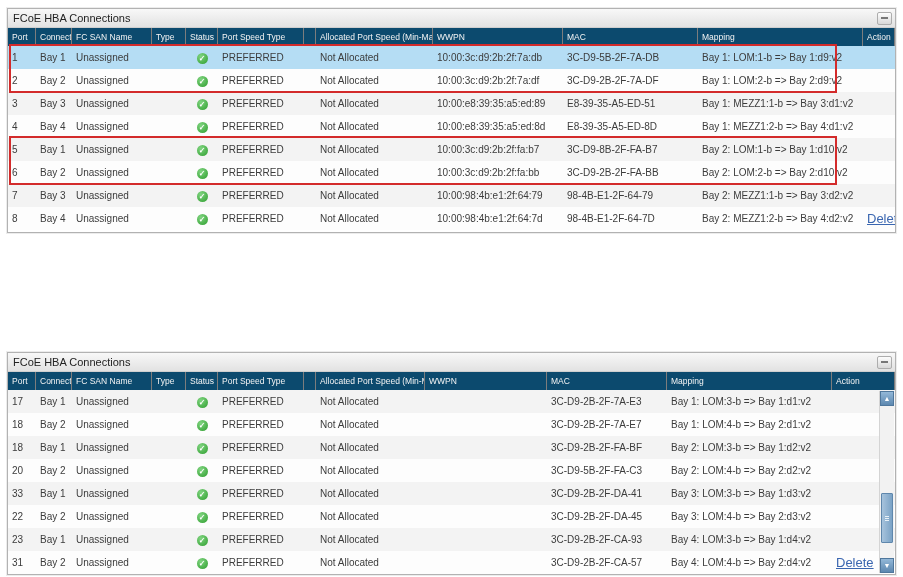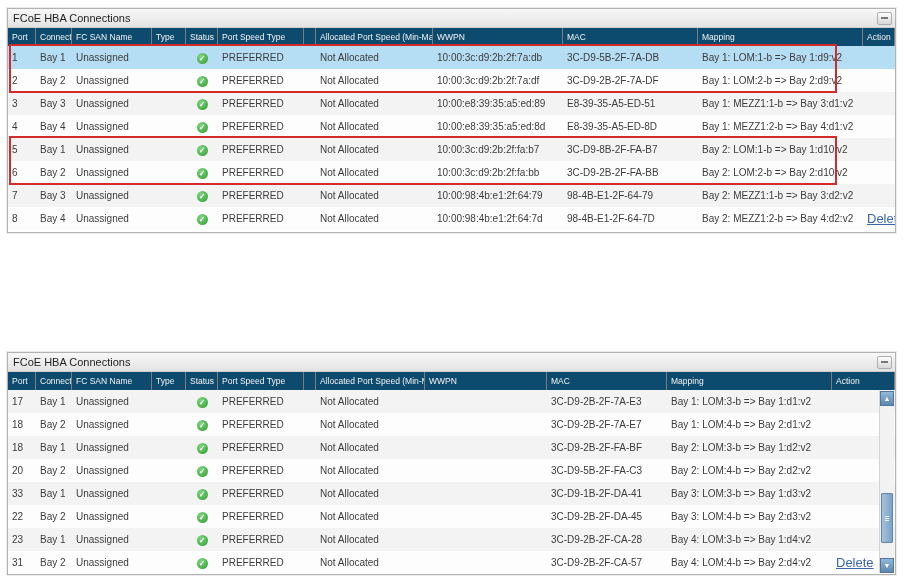--- a/index.html
+++ b/index.html
@@ -279,21 +279,21 @@
       <div class="row alt">
         <div class="dc">33</div>
         <div class="dc">Bay 1</div>
         <div class="dc">Unassigned</div>
         <div class="dc"></div>
         <div class="dc center"><span class="ok">✓</span></div>
         <div class="dc">PREFERRED</div>
         <div class="dc"></div>
         <div class="dc">Not Allocated</div>
         <div class="dc"></div>
-        <div class="dc">3C-D9-1B-2F-DA-41</div>
+        <div class="dc">3C-D9-2B-2F-DA-41</div>
         <div class="dc">Bay 3: LOM:3-b =&gt; Bay 1:d3:v2</div>
         <div class="dc"></div>
       </div>
       <div class="row">
         <div class="dc">22</div>
         <div class="dc">Bay 2</div>
         <div class="dc">Unassigned</div>
         <div class="dc"></div>
         <div class="dc center"><span class="ok">✓</span></div>
         <div class="dc">PREFERRED</div>
@@ -307,21 +307,21 @@
       <div class="row alt">
         <div class="dc">23</div>
         <div class="dc">Bay 1</div>
         <div class="dc">Unassigned</div>
         <div class="dc"></div>
         <div class="dc center"><span class="ok">✓</span></div>
         <div class="dc">PREFERRED</div>
         <div class="dc"></div>
         <div class="dc">Not Allocated</div>
         <div class="dc"></div>
-        <div class="dc">3C-D9-2B-2F-CA-28</div>
+        <div class="dc">3C-D9-2B-2F-CA-93</div>
         <div class="dc">Bay 4: LOM:3-b =&gt; Bay 1:d4:v2</div>
         <div class="dc"></div>
       </div>
       <div class="row">
         <div class="dc">31</div>
         <div class="dc">Bay 2</div>
         <div class="dc">Unassigned</div>
         <div class="dc"></div>
         <div class="dc center"><span class="ok">✓</span></div>
         <div class="dc">PREFERRED</div>

